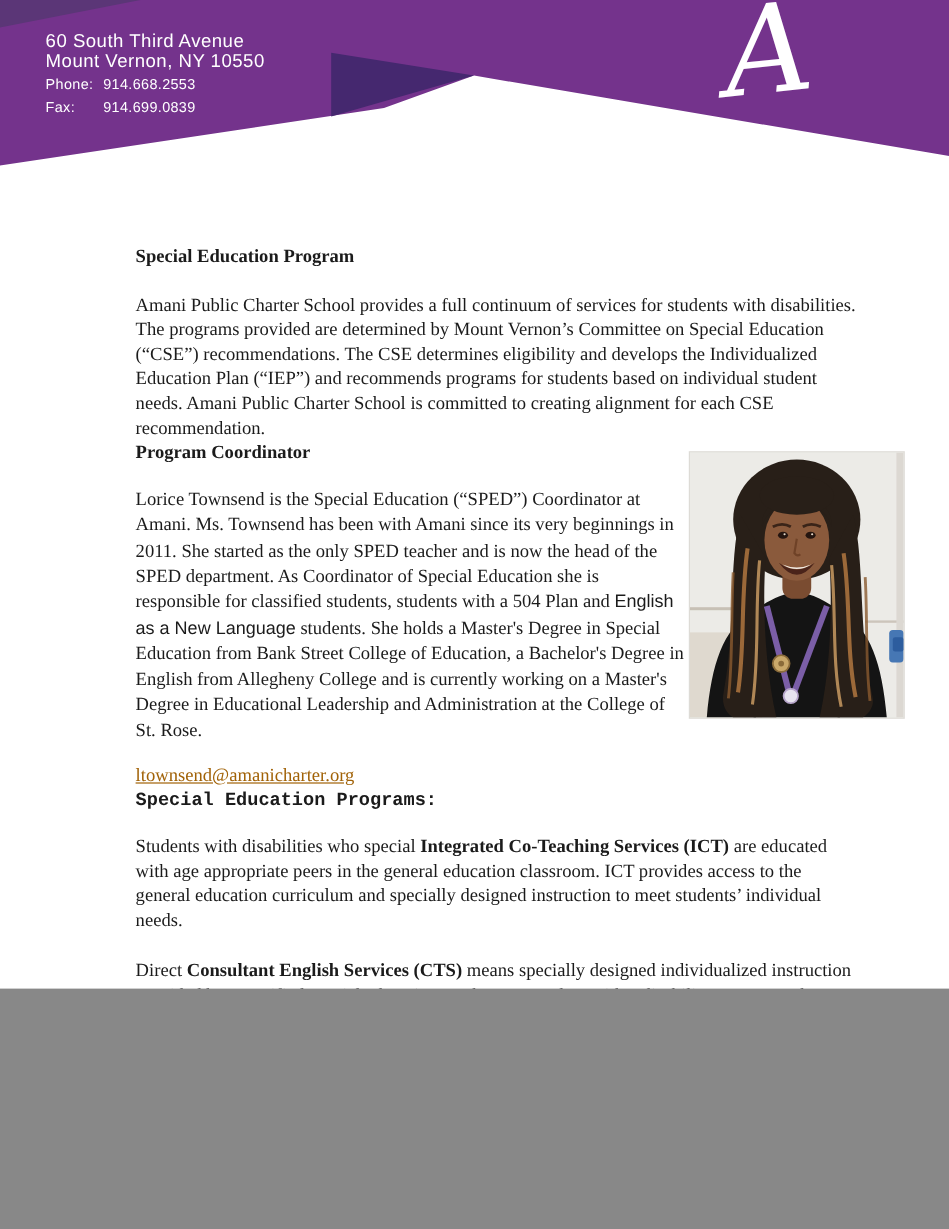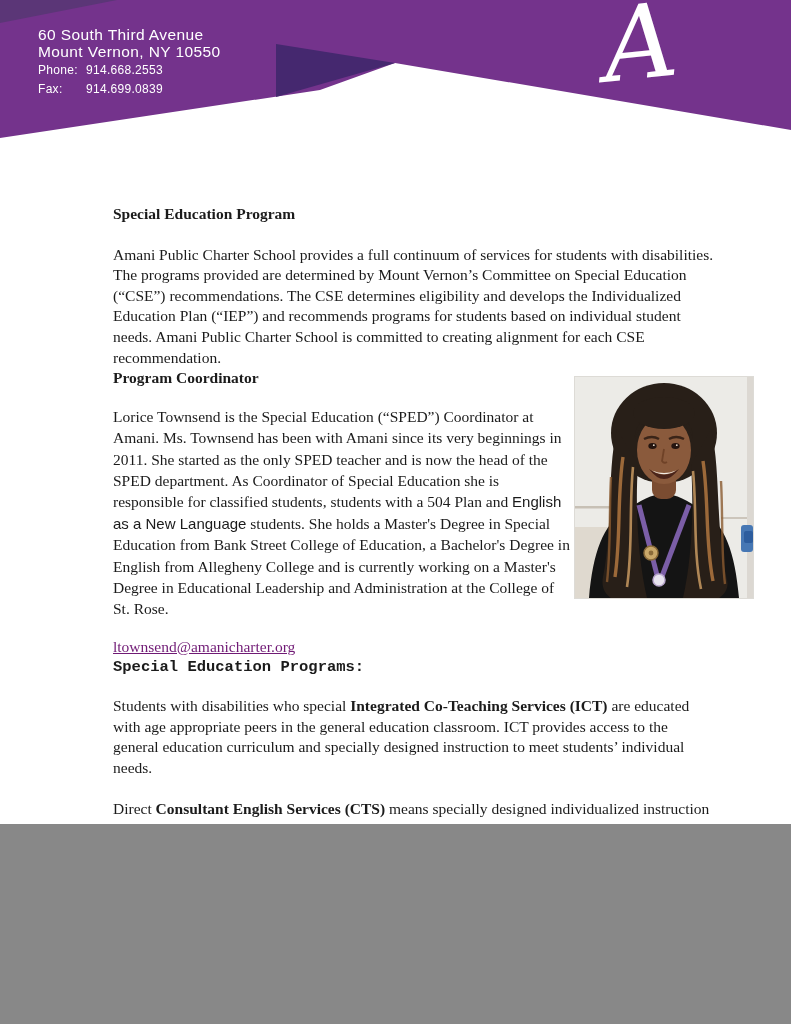--- a/index.html
+++ b/index.html
@@ -45,21 +45,21 @@
     font-size:15.5px;margin:0;font-weight:bold;line-height:20.6px;
   }
   .h-top1{margin-top:6px;}
   .para{white-space:pre-line;margin:0;}
   .intro-para{margin-top:20px;}
   .h-coordinator{margin-top:15px;}
   .coordinator-para{margin-top:17px;width:505px;line-height:21.4px;}
   .sans-run{font-family:"Liberation Sans", sans-serif;font-size:15px;}
   .contact-block{margin-top:17px;}
   .contact-name{margin:0;}
-  .email-link{color:#701a75;text-decoration:underline;cursor:pointer;}
+  .email-link{color:#a16207;text-decoration:underline;cursor:pointer;}
   .h-programs{margin-top:27px;font-family:Liberation Mono, monospace;}
   .ict-para{margin-top:18px;}
   .cts-para{margin-top:21px;}
   b{font-weight:bold;}
   
   .photo-frame{
     position:absolute;left:575px;top:377px;width:178px;height:221px;
     box-shadow:0 0 0 1px rgba(180,175,165,0.45);
     background:#ecebe7;
   }

